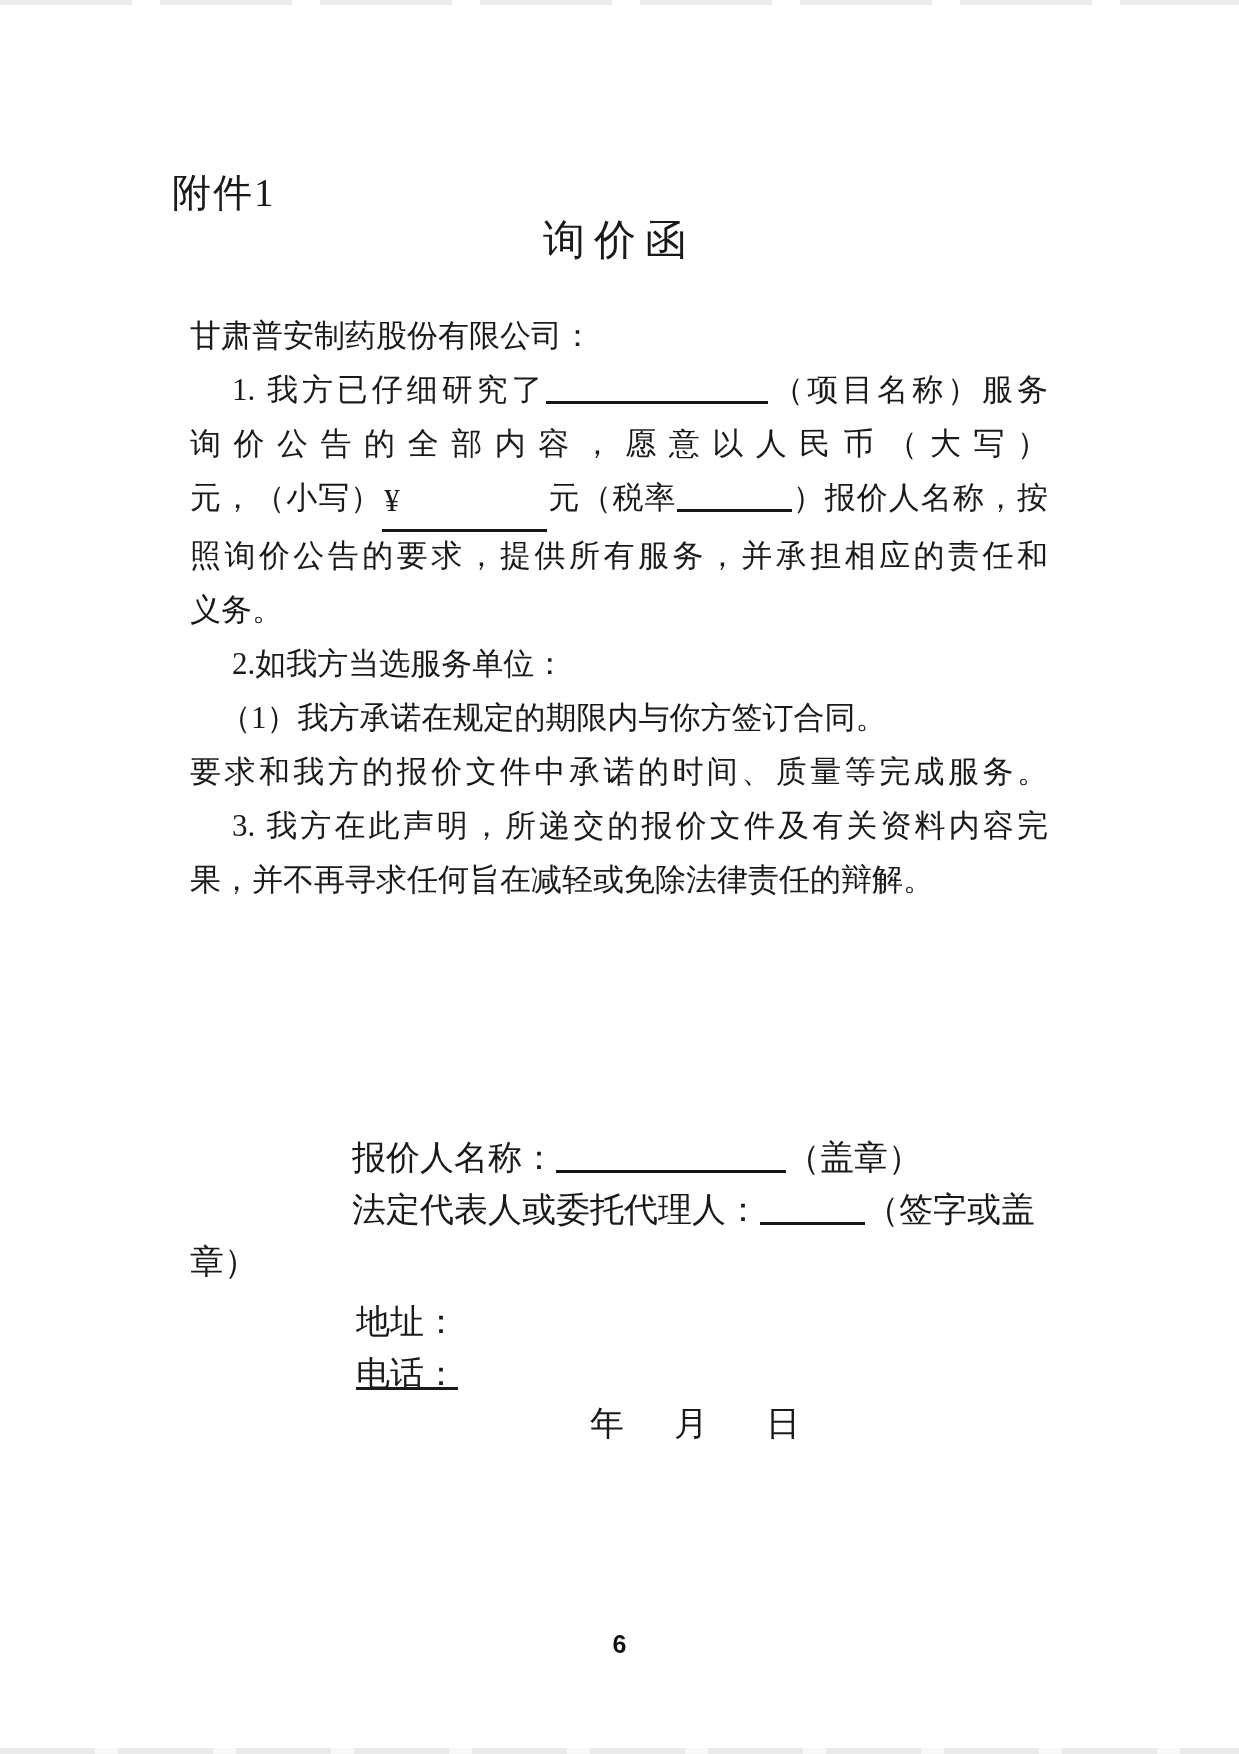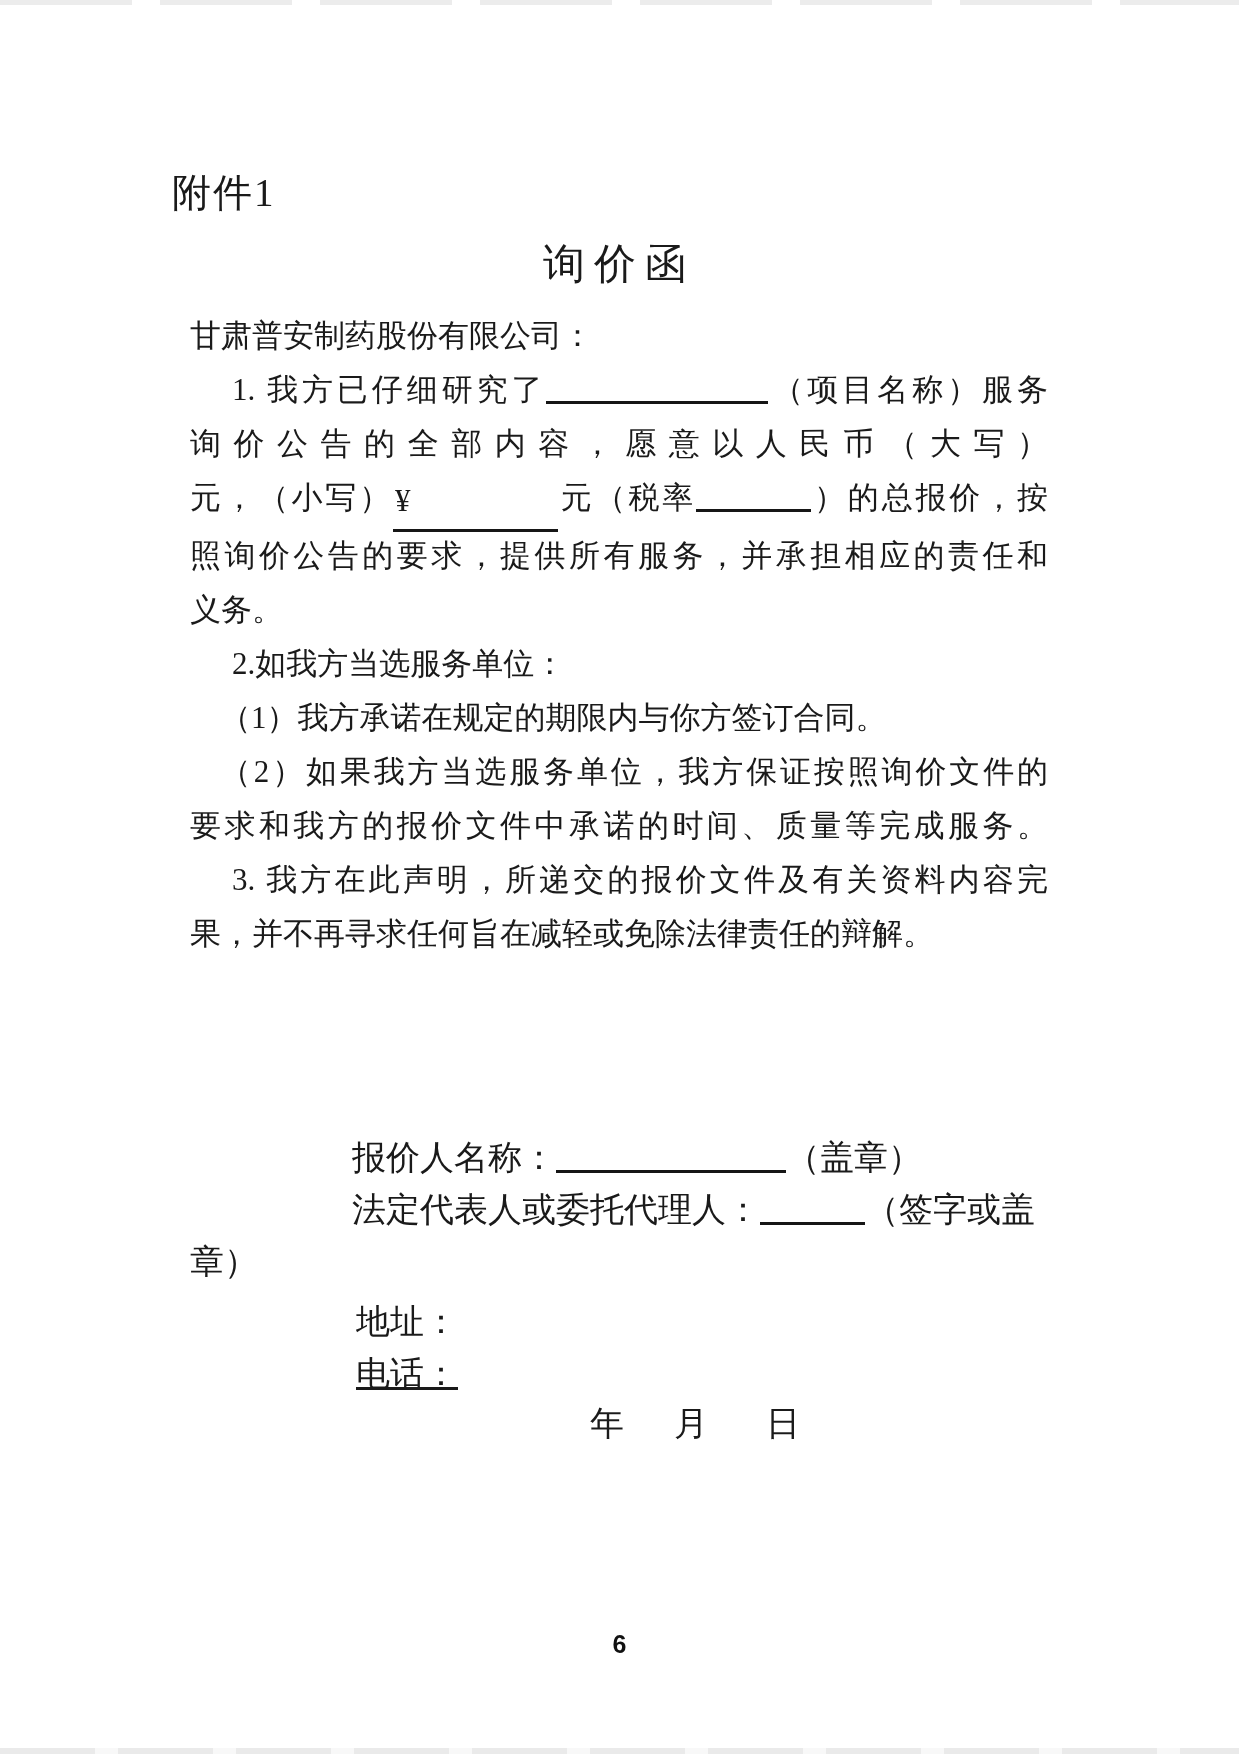--- a/index.html
+++ b/index.html
@@ -20,21 +20,21 @@
     position:absolute;bottom:0;left:0;width:100%;height:6px;
     background:repeating-linear-gradient(90deg,#eaeaea 0 95px,#f8f8f8 95px 118px);
   }
   .attachment{
     position:absolute;left:172px;top:166px;
     font-size:39px;letter-spacing:2px;white-space:nowrap;
   }
   .doc-title{
     position:absolute;left:0;top:212px;width:100%;
     text-align:center;font-size:42px;letter-spacing:9px;
-    font-weight:400;white-space:nowrap;margin-top:24px;
+    font-weight:400;white-space:nowrap;
   }
   .body-block{
     position:absolute;left:190px;top:309px;width:858px;
     font-size:31px;line-height:54px;
   }
   .bline{white-space:nowrap;}
   .jline{
     white-space:normal;
     text-align:justify;
     text-align-last:justify;
@@ -87,31 +87,30 @@
 <div class="doc-title">询价函</div>
 
 <div class="body-block">
 
   <div class="bline">甘肃普安制药股份有限公司：</div>
 
   <div class="jline ind"><span>1. 我方已仔细研究了</span><span class="blank w222"></span><span>（项目名称）服务</span></div>
 
   <div class="jline">询价公告的全部内容，愿意以人民币（大写）</div>
 
-  <div class="jline"><span>元，（小写）</span><span class="blank yen w165">¥</span><span>元（税率</span><span class="blank w115"></span><span>）的总报价，按</span></div>
+  <div class="jline"><span>元，（小写）</span><span class="blank yen w165">¥</span><span>元（税率</span><span class="blank w115"></span><span>）报价人名称，按</span></div>
 
   <div class="jline">照询价公告的要求，提供所有服务，并承担相应的责任和</div>
 
   <div class="bline">义务。</div>
 
   <div class="bline ind">2.如我方当选服务单位：</div>
 
   <div class="bline ind-p">（1）我方承诺在规定的期限内与你方签订合同。</div>
 
-  <div class="jline ind-p">（2）如果我方当选服务单位，我方保证按照询价文件的</div>
 
   <div class="jline">要求和我方的报价文件中承诺的时间、质量等完成服务。</div>
 
   <div class="jline ind">3. 我方在此声明，所递交的报价文件及有关资料内容完</div>
 
 
   <div class="bline">果，并不再寻求任何旨在减轻或免除法律责任的辩解。</div>
 
 </div>
 

